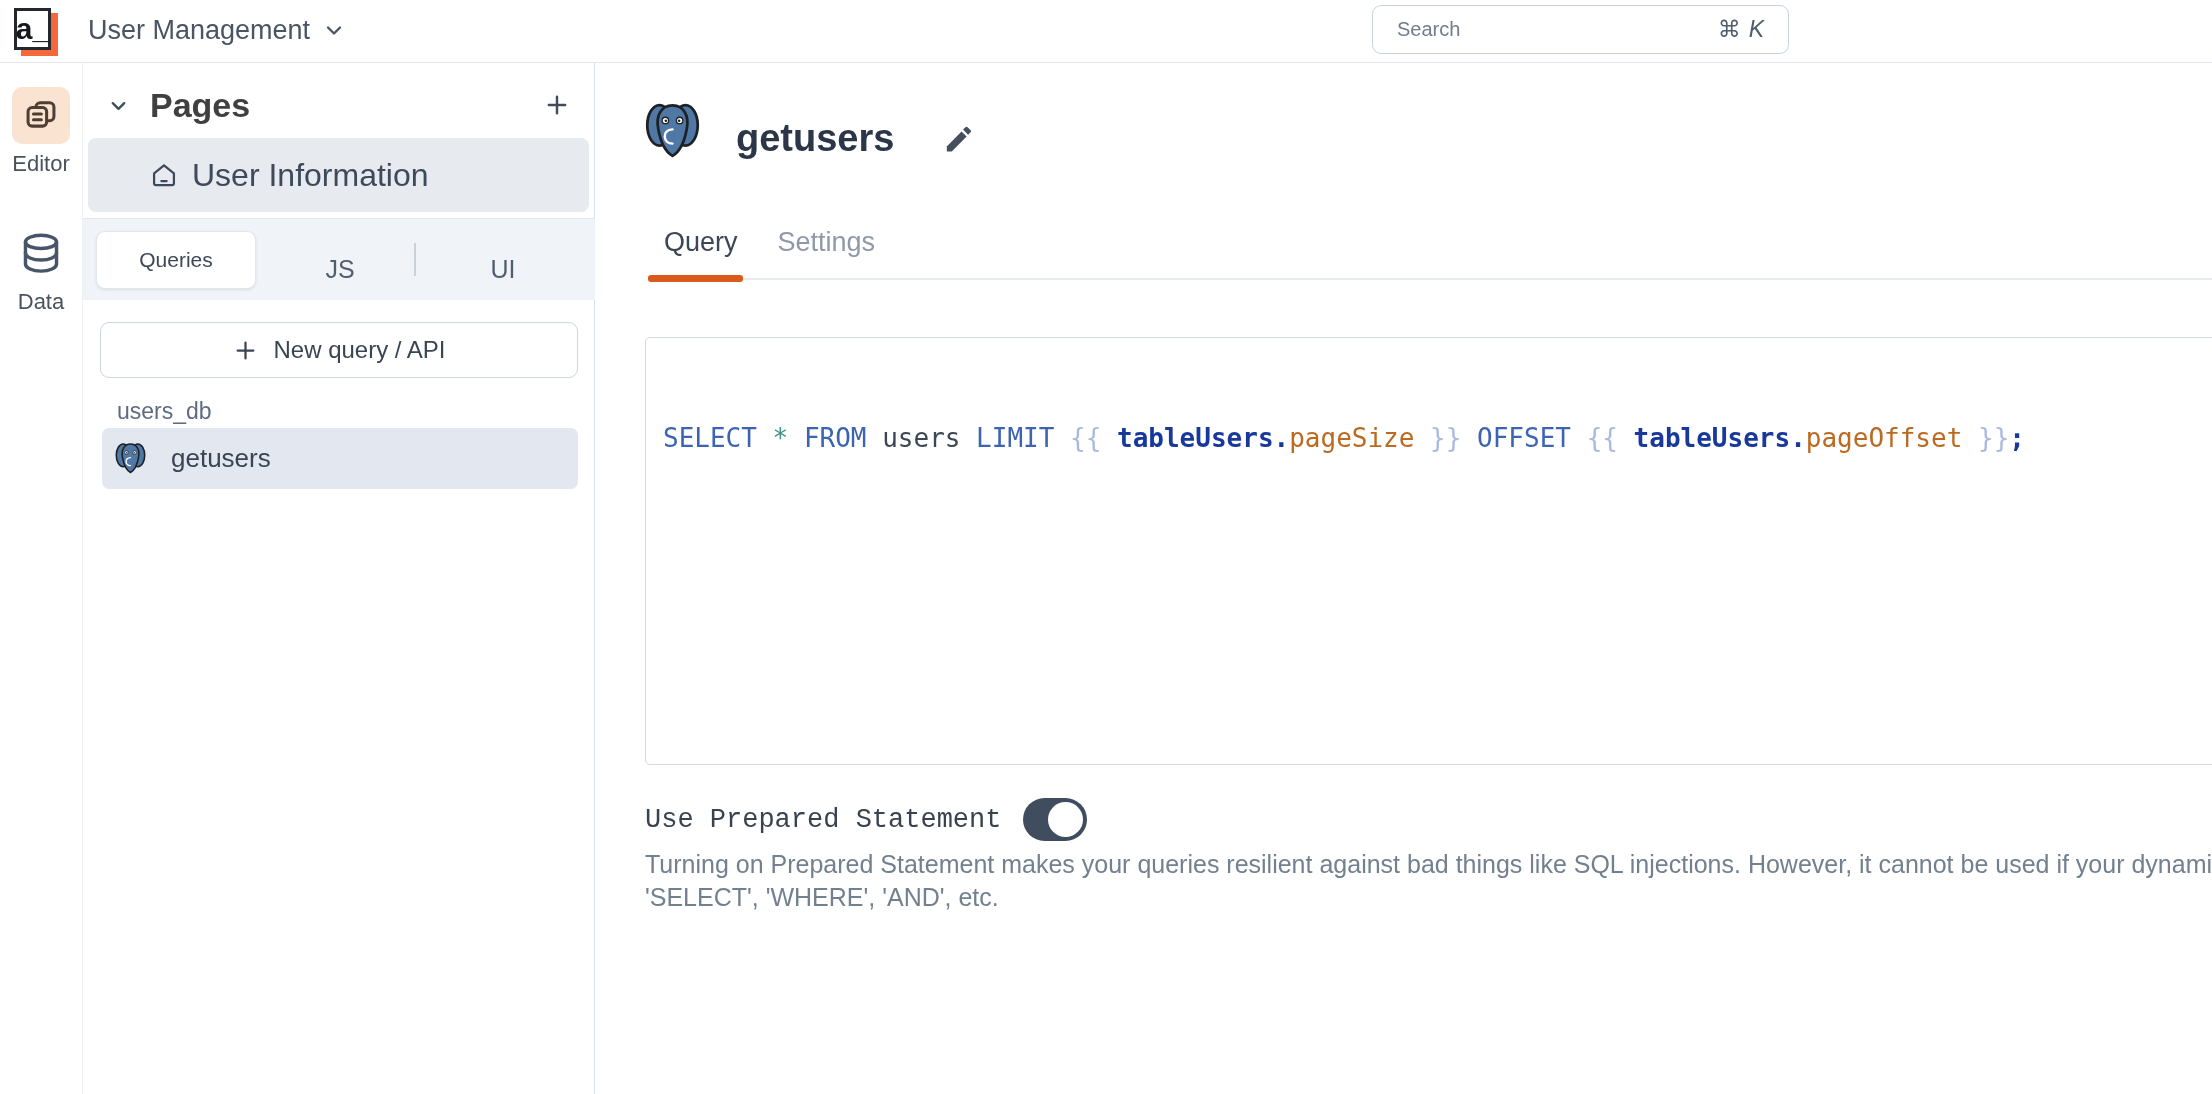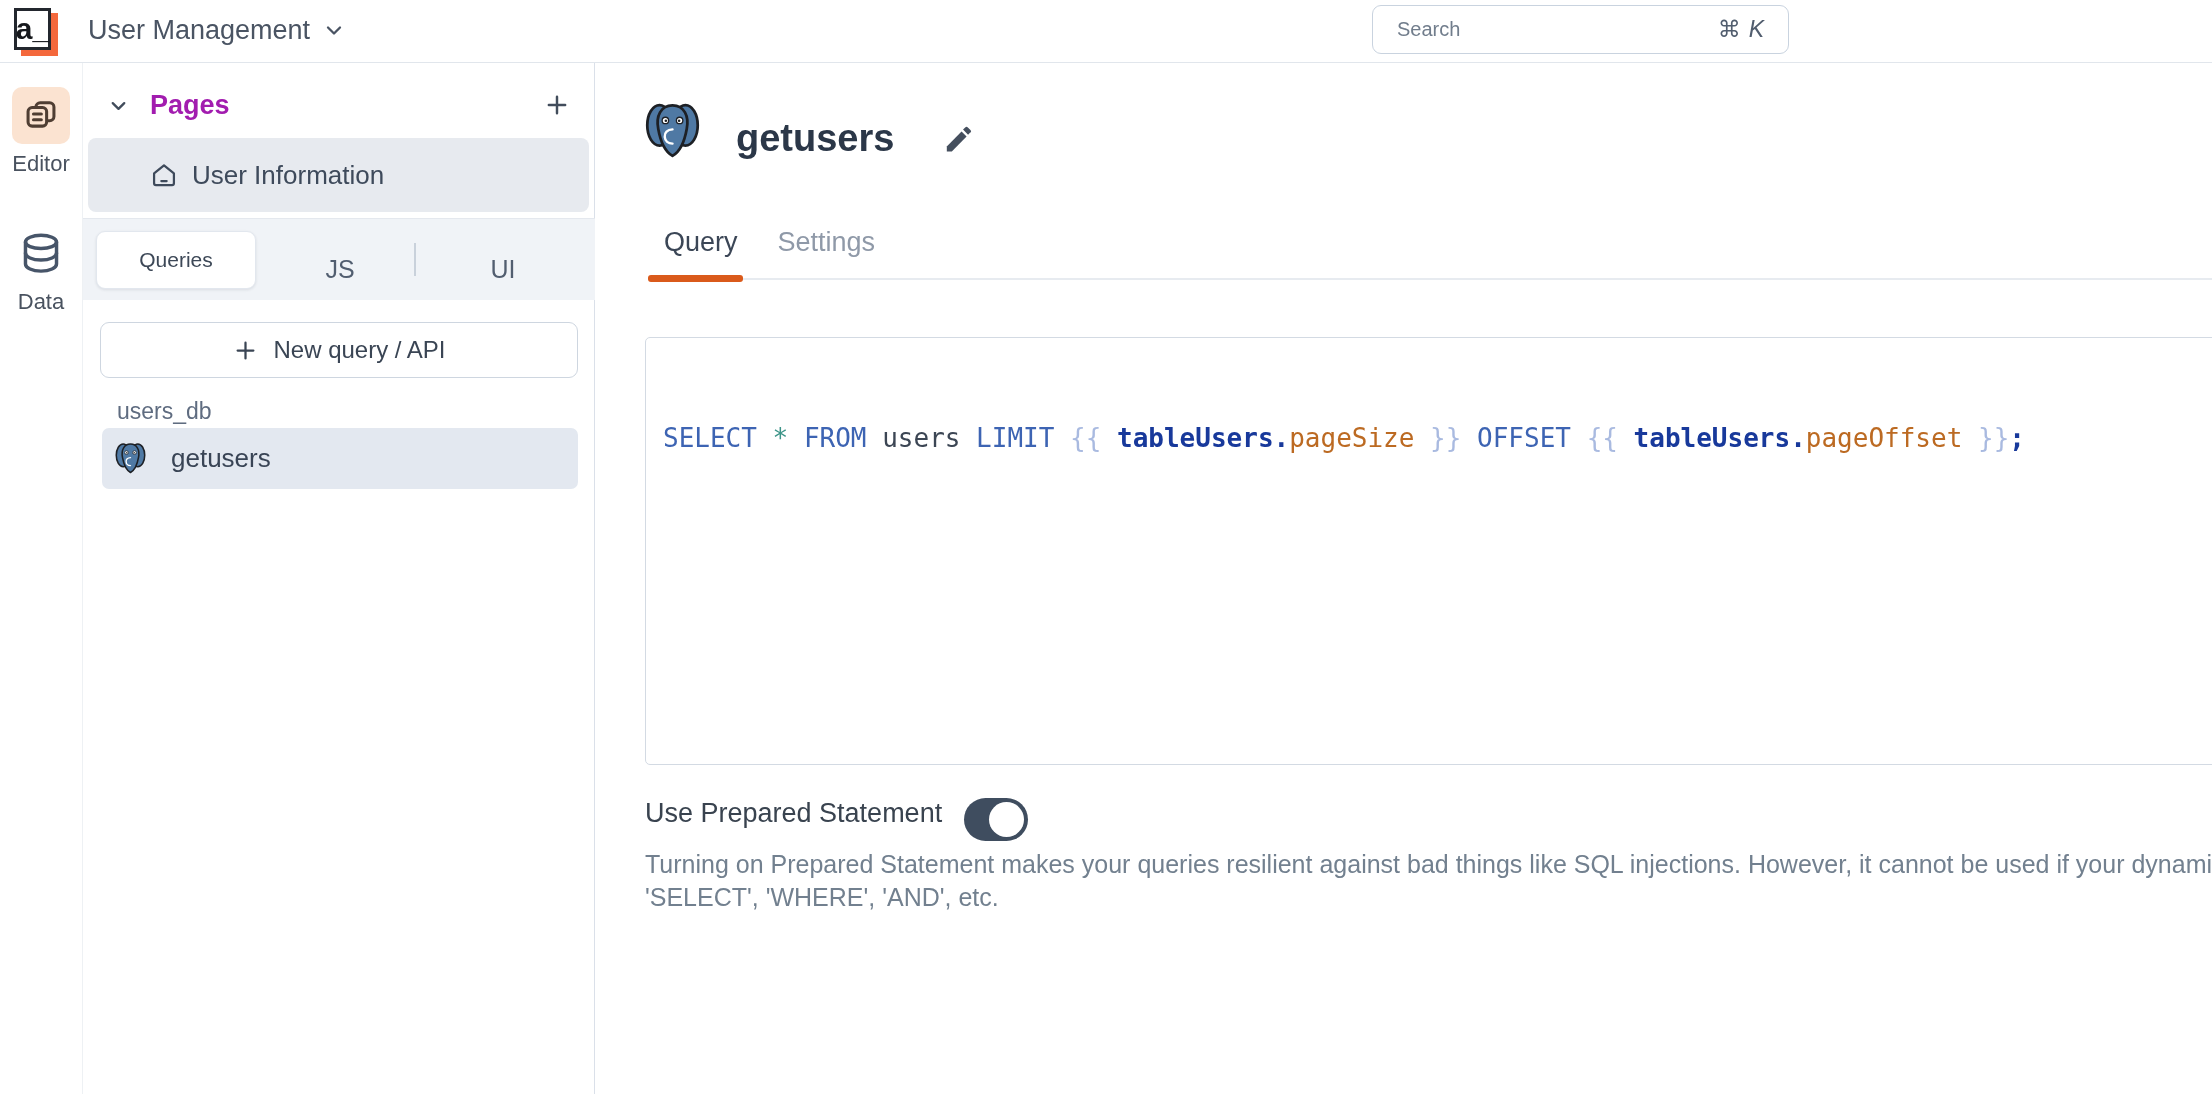--- a/index.html
+++ b/index.html
@@ -30,25 +30,25 @@
   .tile{width:58px;height:57px;border-radius:10px;display:flex;align-items:center;justify-content:center;}
   .tile-editor{margin-top:25px;background:var(--editor_icon_bg,#FBE3D1);color:var(--editor_icon_fg,#4F3E33);}
   .rail-label{margin-top:7px;font-size:22px;color:#49525F;}
   .tile-data{margin-top:48px;color:#475569;}
 
   
   .sidepanel{position:absolute;left:83px;top:62px;width:512px;height:1032px;background:#fff;
              border-right:1px solid #DAE0E9;box-sizing:border-box;}
   .pages-header{position:absolute;left:0;top:14px;width:512px;height:58px;display:flex;align-items:center;
                 padding:0 24px;gap:20px;box-sizing:border-box;}
-  .pages-title{font-size:27px;font-weight:600;color:#a21caf;}
+  .pages-title{font-size:34px;font-weight:600;color:#404040;}
   .pages-plus{margin-left:auto;color:#414C5B;cursor:pointer;}
   .page-row{position:absolute;left:5px;top:76px;width:501px;height:74px;background:var(--selected_row_bg,#E7EAEF);
             border-radius:8px;display:flex;align-items:center;padding-left:62px;gap:14px;box-sizing:border-box;
-            font-size:26px;color:#3E4A5B;cursor:pointer;}
+            font-size:32px;color:#3E4A5B;cursor:pointer;}
   .panel-divider{position:absolute;left:0;top:156px;width:512px;height:1px;background:#E4E8EE;}
   .seg{position:absolute;left:0;top:157px;width:512px;height:81px;background:#F0F3F7;}
   .seg-pill{position:absolute;left:13px;top:12px;width:160px;height:58px;background:#fff;border:1px solid #E2E7EE;
             border-radius:9px;box-shadow:0 1px 3px rgba(20,30,50,.10);display:flex;align-items:center;justify-content:center;
             font-size:21px;font-weight:500;color:#3D4857;box-sizing:border-box;cursor:pointer;}
   .seg-tab{position:absolute;top:0;height:101px;display:flex;align-items:center;justify-content:center;
            font-size:25px;color:#525E70;cursor:pointer;}
   .seg-js{left:197px;width:120px;}
   .seg-ui{left:350px;width:140px;}
   .seg-sep{position:absolute;left:331px;top:24px;width:2px;height:33px;background:#C9D1DB;}
@@ -76,21 +76,21 @@
   .code-box{position:absolute;left:49px;top:275px;width:1855px;height:428px;border:1.5px solid #D3DAE3;border-radius:5px;
             box-sizing:border-box;padding:20px 0 0 17px;background:#fff;cursor:text;
             font-family:"DejaVu Sans Mono",monospace;font-size:26px;line-height:32px;white-space:pre;overflow:hidden;}
   .tk-kw{color:var(--syntax_keyword,#3D64B3);}
   .tk-op{color:var(--syntax_star,#3D9488);}
   .tk-pl{color:var(--syntax_plain,#3C4654);}
   .tk-br{color:var(--syntax_braces,#A9BAE0);}
   .tk-obj{color:var(--syntax_object,#18399B);font-weight:bold;}
   .tk-prop{color:var(--syntax_property,#BC6A22);}
   .tk-semi{color:var(--syntax_object,#18399B);font-weight:bold;}
-  .prepared{position:absolute;left:49px;top:736px;height:43px;display:flex;align-items:flex-start;gap:22px;}
+  .prepared{position:absolute;left:49px;top:736px;height:43px;display:flex;align-items:center;gap:22px;font-family:Liberation Mono, monospace;}
   .prepared-label{font-size:27px;color:#39434F;}
   .toggle{position:relative;width:64px;height:43px;border-radius:22px;background:var(--toggle_on,#3F4D5F);cursor:pointer;}
   .toggle-knob{position:absolute;right:4px;top:4px;width:35px;height:35px;border-radius:50%;background:#fff;}
   .desc{position:absolute;left:49px;top:786px;width:1855px;font-size:25px;line-height:33px;color:#72808F;
         white-space:nowrap;overflow:hidden;}
 </style>
 </head>
 <body>
 
 <svg width="0" height="0" style="position:absolute">

